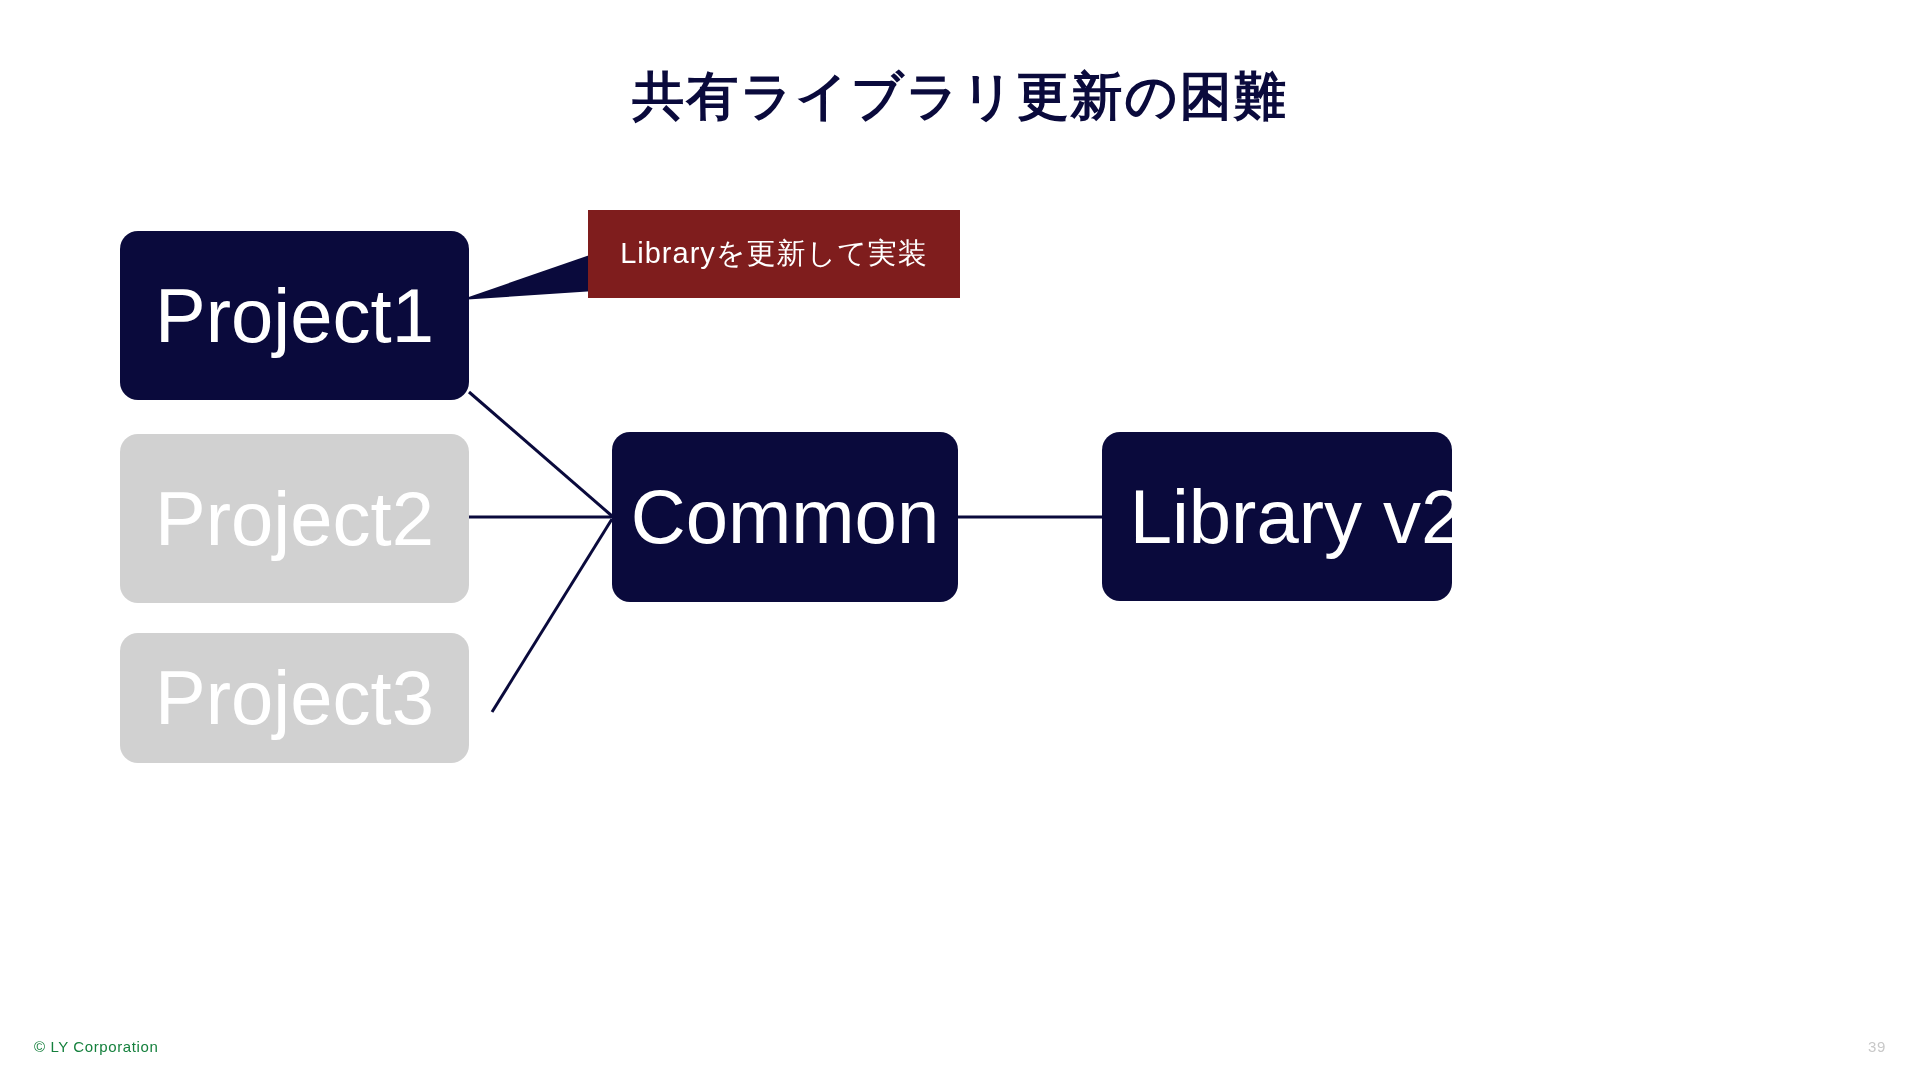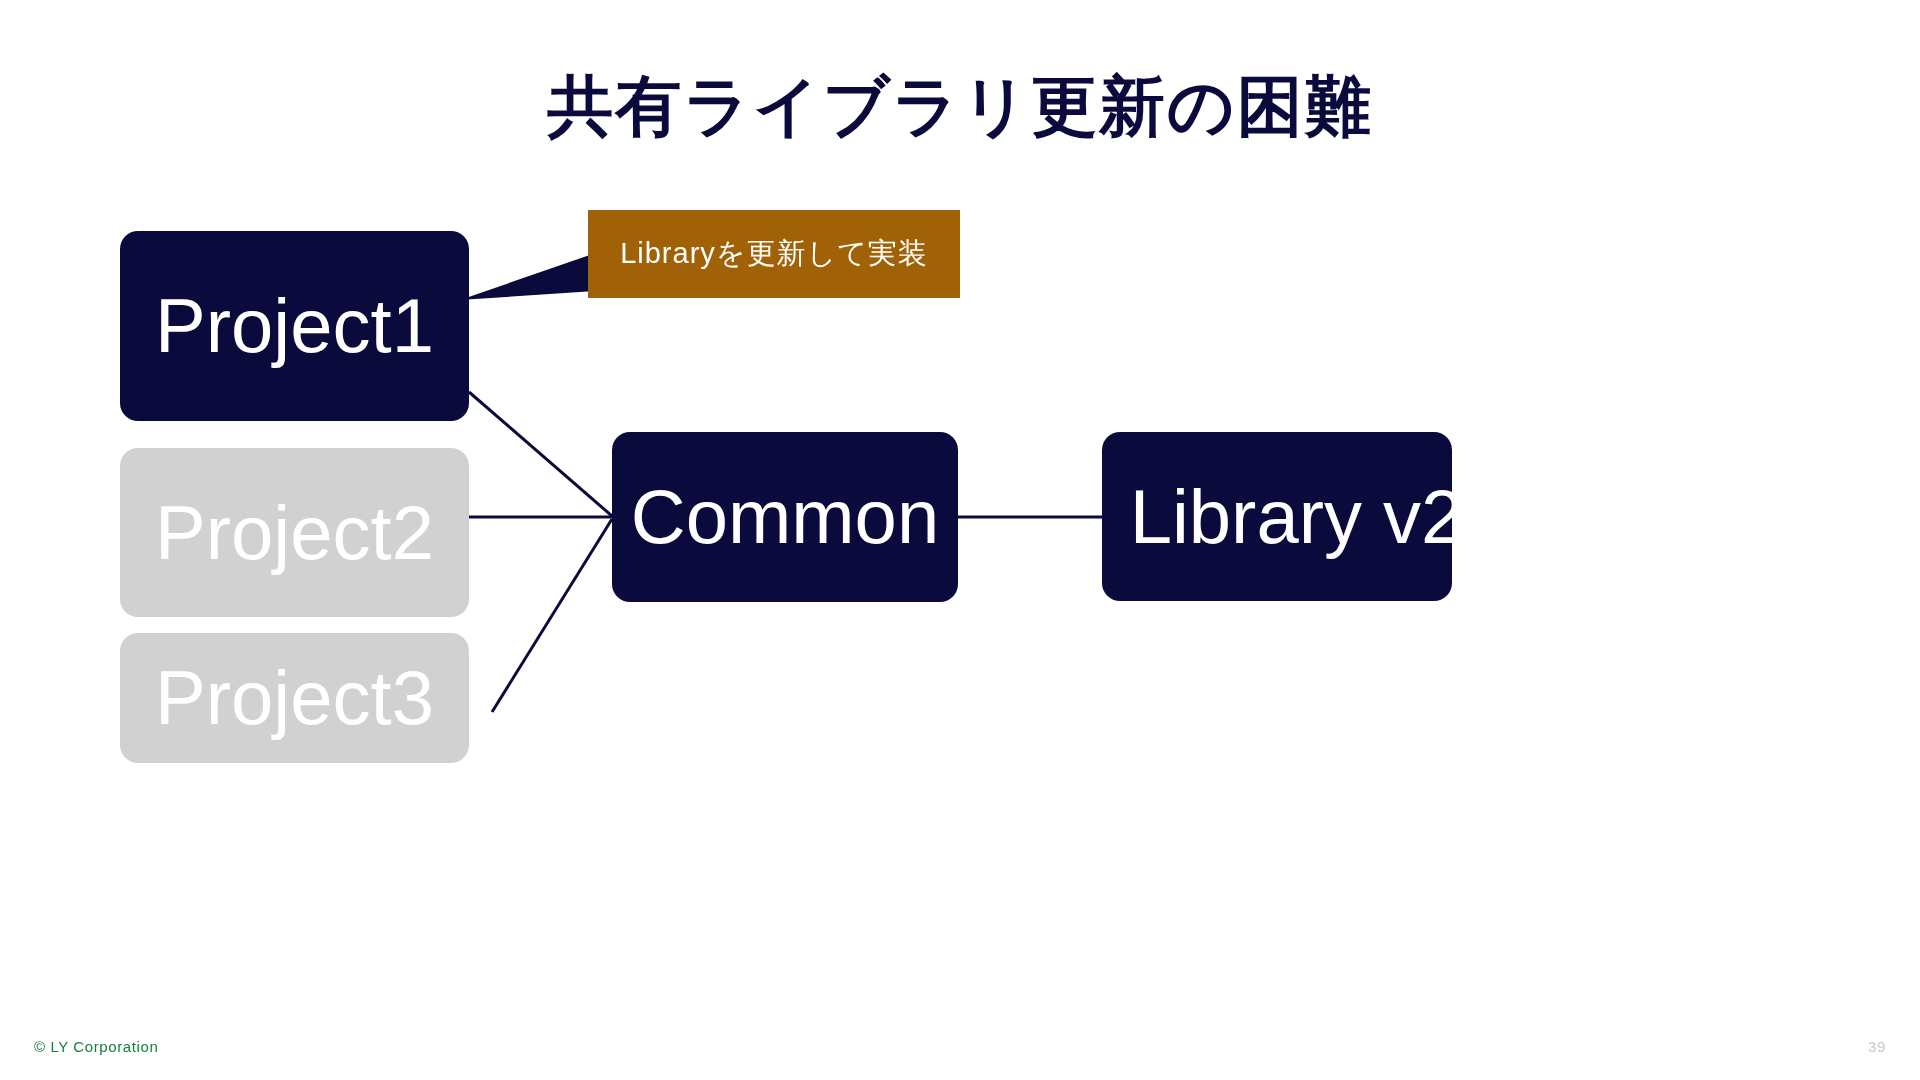--- a/index.html
+++ b/index.html
@@ -18,21 +18,21 @@
     overflow: hidden;
   }
 
   
   #slide-title {
     position: absolute;
     left: 0;
     top: 62px;
     width: 1920px;
     text-align: center;
-    font-size: 66px;
+    font-size: 52px;
     font-weight: bold;
     letter-spacing: 2px;
     color: #0a0a3c;
     white-space: nowrap;
   }
 
   
   #connectors {
     position: absolute;
     left: 0;
@@ -58,34 +58,34 @@
     display: block;
     white-space: nowrap;
     font-size: 76px;
     font-weight: 300;
     color: #ffffff;
     letter-spacing: 0px;
   }
   .node--dark { background: #0a0a3c; }
   .node--muted { background: #d1d1d1; }
 
-  #node-project1 { left: 120px; top: 231px; width: 349px; height: 190px; }
-  #node-project2 { left: 120px; top: 448px; width: 349px; height: 169px; }
+  #node-project1 { left: 120px; top: 231px; width: 349px; height: 169px; }
+  #node-project2 { left: 120px; top: 434px; width: 349px; height: 169px; }
   #node-project3 { left: 120px; top: 633px; width: 349px; height: 130px; }
   #node-common   { left: 612px; top: 432px; width: 346px; height: 170px; }
   #node-libraryv2{ left: 1102px; top: 432px; width: 350px; height: 169px; padding-left: 39px; }
 
   
   #callout {
     position: absolute;
     left: 588px;
     top: 210px;
     width: 372px;
     height: 88px;
-    background: #a16207;
+    background: #7f1d1d;
     display: flex;
     align-items: center;
     justify-content: center;
   }
   #callout-text {
     font-size: 29px;
     color: #ffffff;
     font-weight: 300;
     letter-spacing: 1px;
     white-space: nowrap;

